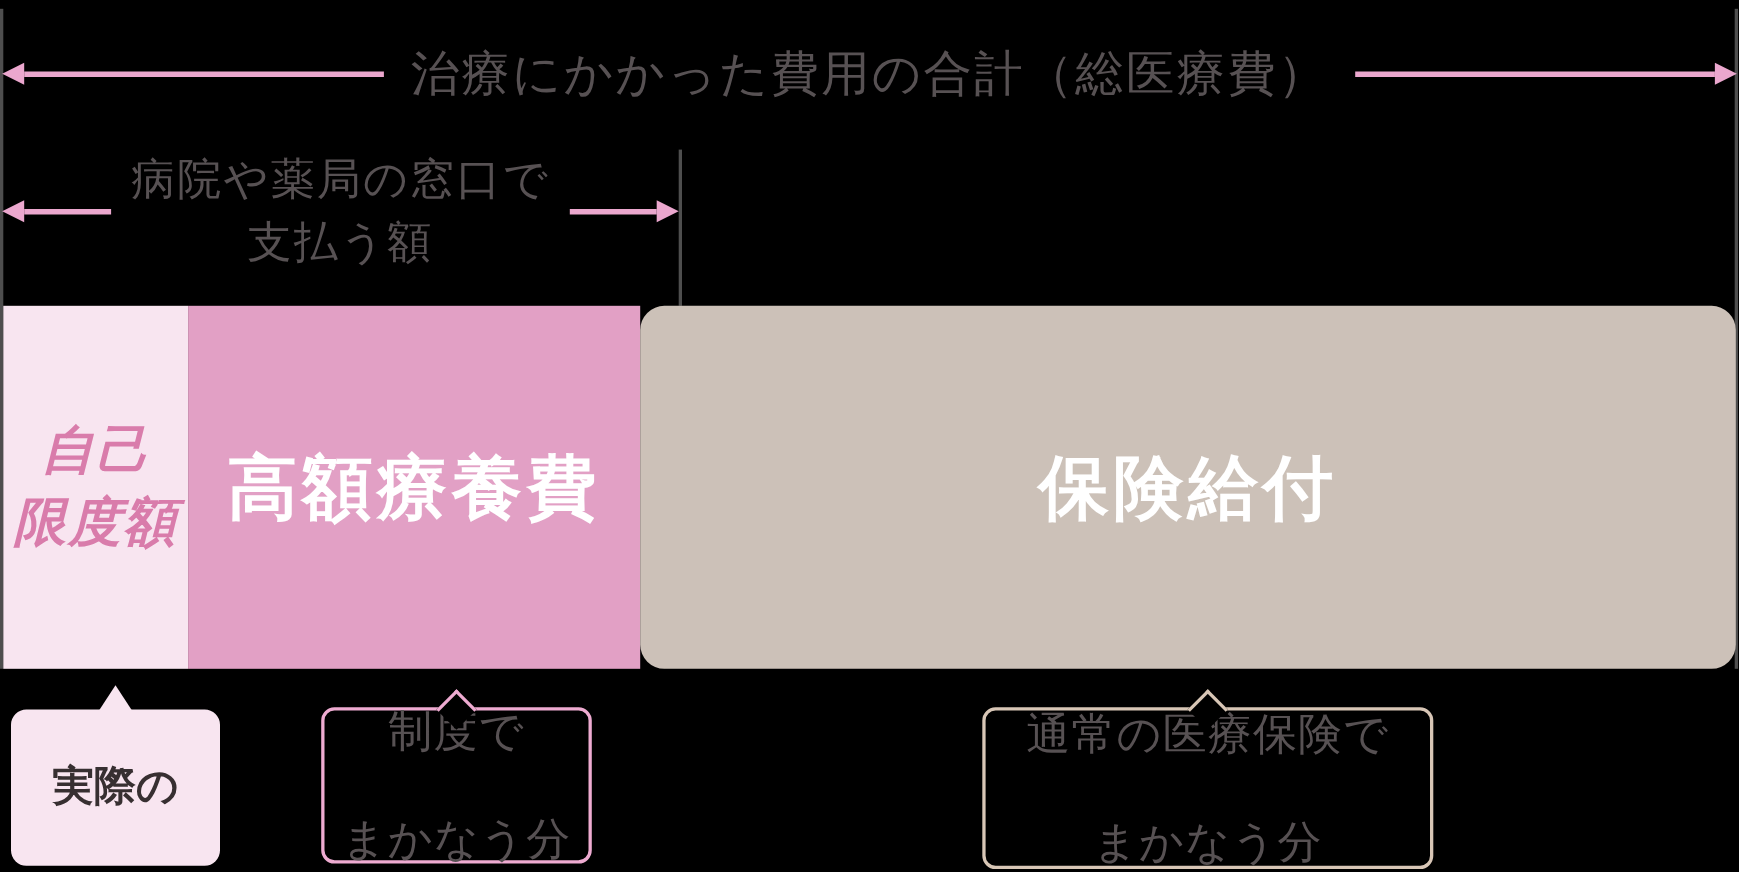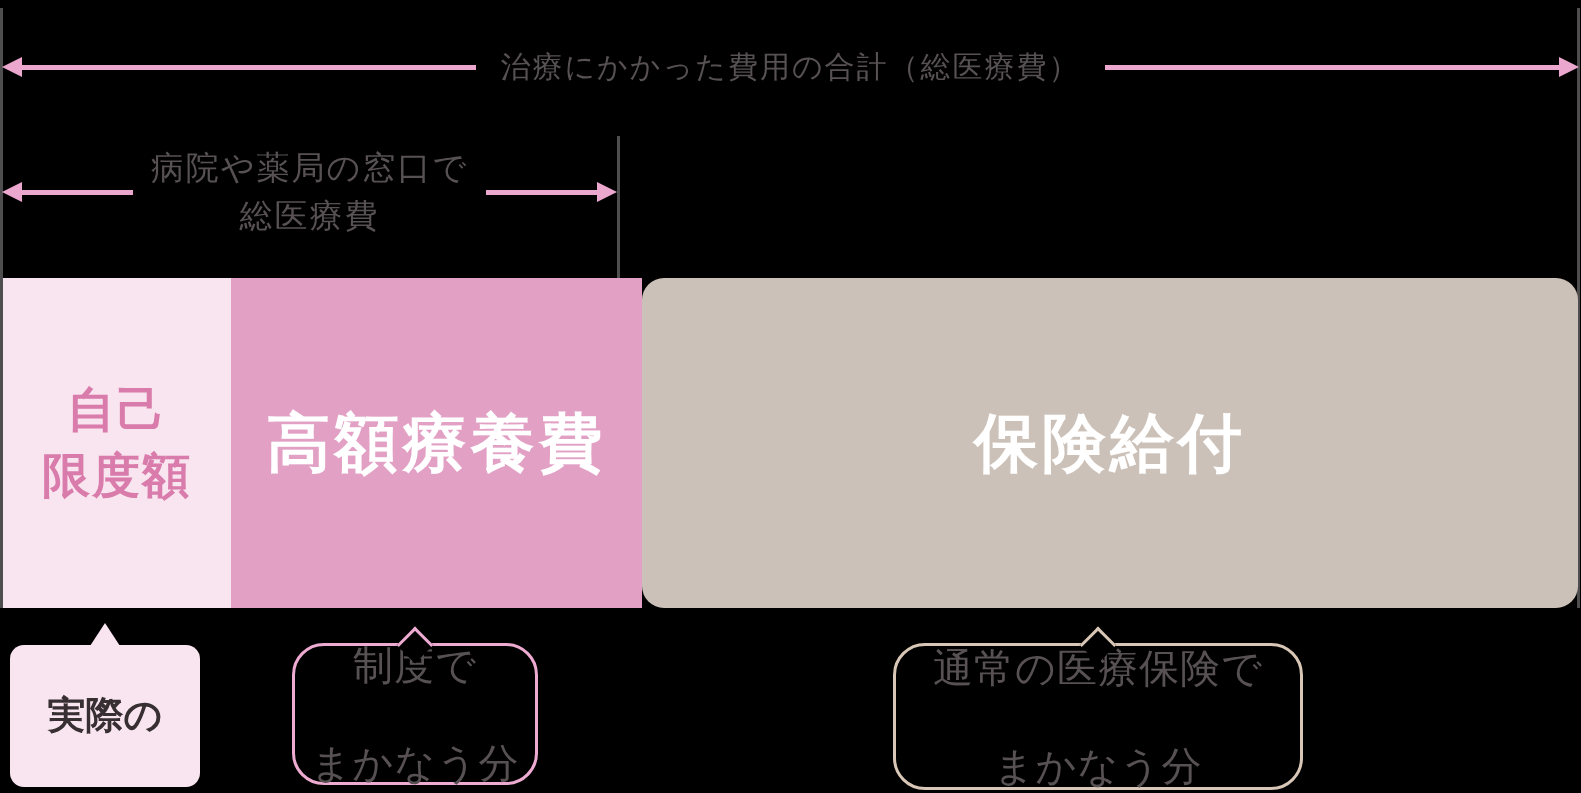--- a/index.html
+++ b/index.html
@@ -35,28 +35,28 @@
   .arrow-row { position:absolute; display:flex; align-items:center; }
   .arrow-row-top     { left:2px; top:38px;  width:1577px; height:58px; }
   .arrow-row-counter { left:2px; top:126px; width:615px;  height:132px; }
   .arrow-line { flex:1 1 auto; height:5px; background:var(--arrow-pink, #eba7ce); }
   .arrow-head { width:0; height:0; flex:0 0 auto;
     border-top:10px solid transparent; border-bottom:10px solid transparent; }
   .arrow-head-left  { border-right:20px solid var(--arrow-pink, #eba7ce); }
   .arrow-head-right { border-left:20px solid var(--arrow-pink, #eba7ce); }
   .arrow-label {
     padding:0 24px; color:var(--text-gray, #575153);
-    font-size:30px; letter-spacing:2px; white-space:nowrap; text-align:center;
+    font-size:44px; letter-spacing:2px; white-space:nowrap; text-align:center;
   }
-  .arrow-row-counter .arrow-label { font-size:33px; line-height:1.45; padding:0 18px; }
+  .arrow-row-counter .arrow-label { font-size:40px; line-height:1.45; padding:0 18px; }
 
   
   .blocks { position:absolute; left:3px; top:278px; width:1575px; height:330px; display:flex; }
   .block { display:flex; align-items:center; justify-content:center; }
-  .block-self-limit { width:228px; background:var(--light-pink, #f8e5f0); }
+  .block-self-limit { width:168px; background:var(--light-pink, #f8e5f0);font-style:italic; }
   .block-self-limit .block-label {
     color:var(--pink-text, #d97cab); font-size:48px; font-weight:bold;
     line-height:66px; text-align:center; letter-spacing:2px;
   }
   .block-high-cost { width:411px; background:var(--mid-pink, #e2a0c5); }
   .block-insurance { flex:1; background:var(--beige, #ccc1b8);border-radius:22px; }
   .block-big-label {
     color:var(--white, #fff); font-size:64px; font-weight:bold; letter-spacing:4px; white-space:nowrap;
   }
 
@@ -69,21 +69,21 @@
     left:10px; top:645px; width:190px; height:142px;
     background:var(--light-pink, #f8e5f0); border-radius:14px;
     color:var(--dark-text, #372f31); font-size:38px; font-weight:600; line-height:1.35;
   }
   .callout-actual .tri {
     position:absolute; top:-22px; left:calc(50% - 15px); width:0; height:0;
     border-left:15px solid transparent; border-right:15px solid transparent;
     border-bottom:23px solid var(--light-pink, #f8e5f0);
   }
   .callout-outlined {
-    background:transparent; border-radius:32px;
+    background:transparent; border-radius:12px;
     color:var(--text-gray, #575153); font-size:40px; line-height:1.45; letter-spacing:1px;
   }
   .callout-system {
     left:292px; top:643px; width:246px; height:142px;
     border:3px solid var(--callout-pink-border, #eeabd1);
   }
   .callout-insurance {
     left:893px; top:643px; width:410px; height:147px;
     border:3px solid var(--callout-tan-border, #d8c6b6);
   }
@@ -111,21 +111,21 @@
     <div class="arrow-label">治療にかかった費用の合計（総医療費）</div>
     <div class="arrow-line"></div>
     <div class="arrow-head arrow-head-right"></div>
   </div>
 
   <div class="arrow-row arrow-row-counter">
     <div class="arrow-head arrow-head-left"></div>
     <div class="arrow-line"></div>
     <div class="arrow-label">
       <div>病院や薬局の窓口で</div>
-      <div>総医療費</div>
+      <div>支払う額</div>
     </div>
     <div class="arrow-line"></div>
     <div class="arrow-head arrow-head-right"></div>
   </div>
 
   <div class="blocks">
     <div class="block block-self-limit">
       <div class="block-label">
         <div>自己</div>
         <div>限度額</div>

